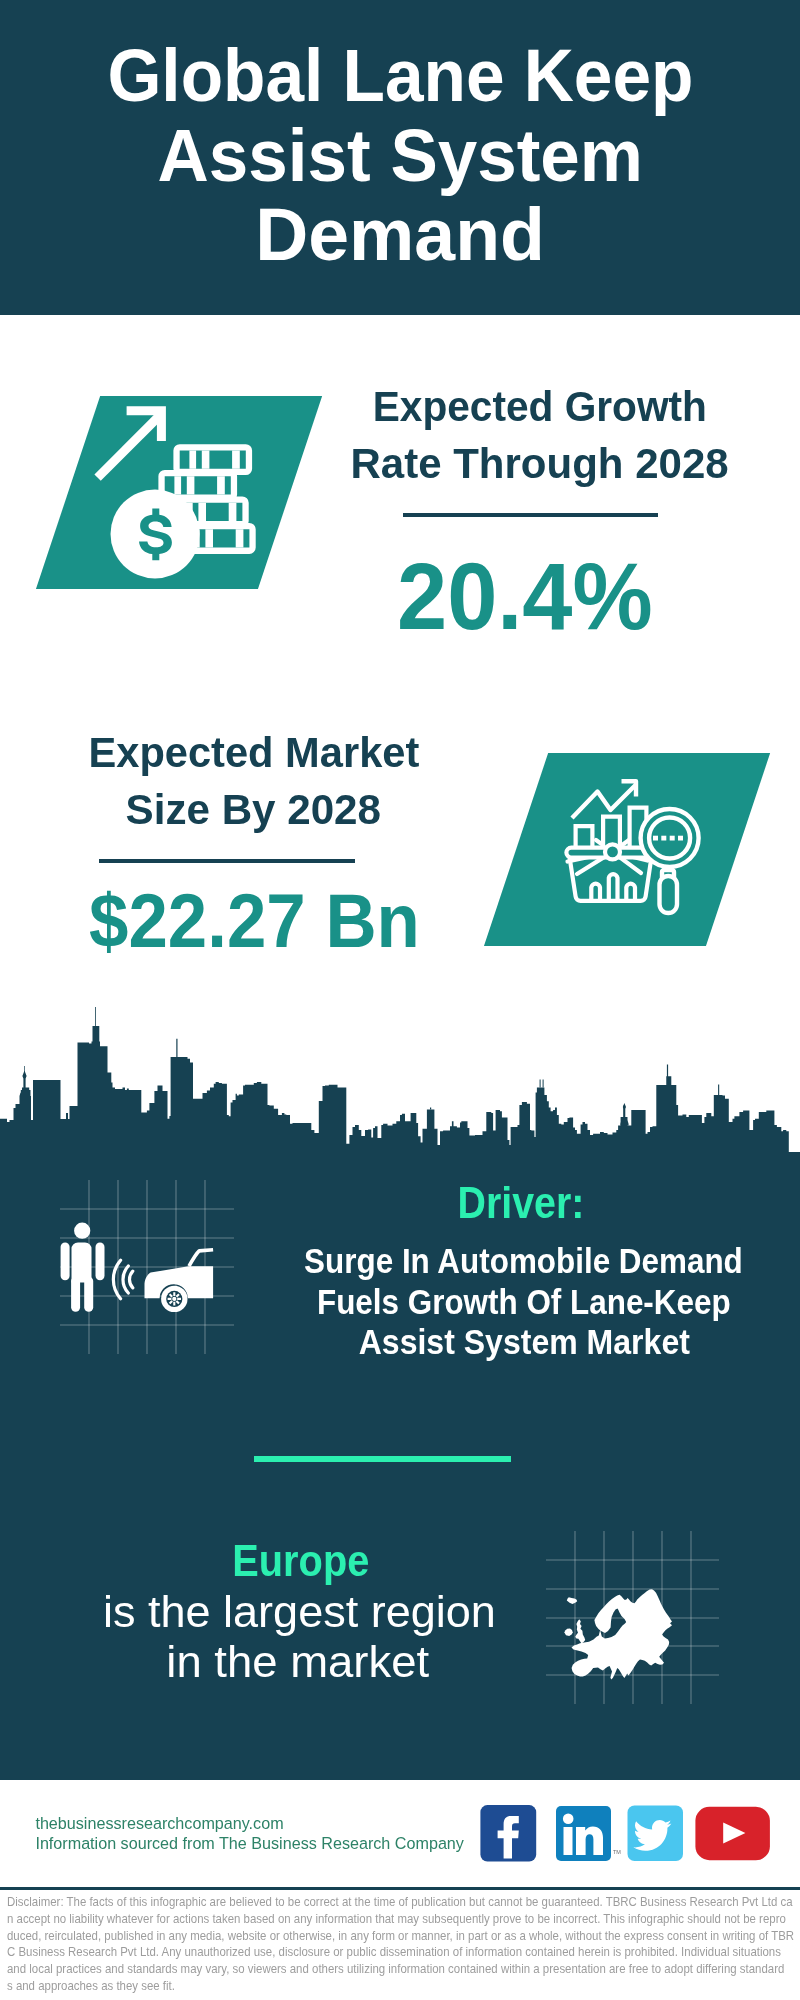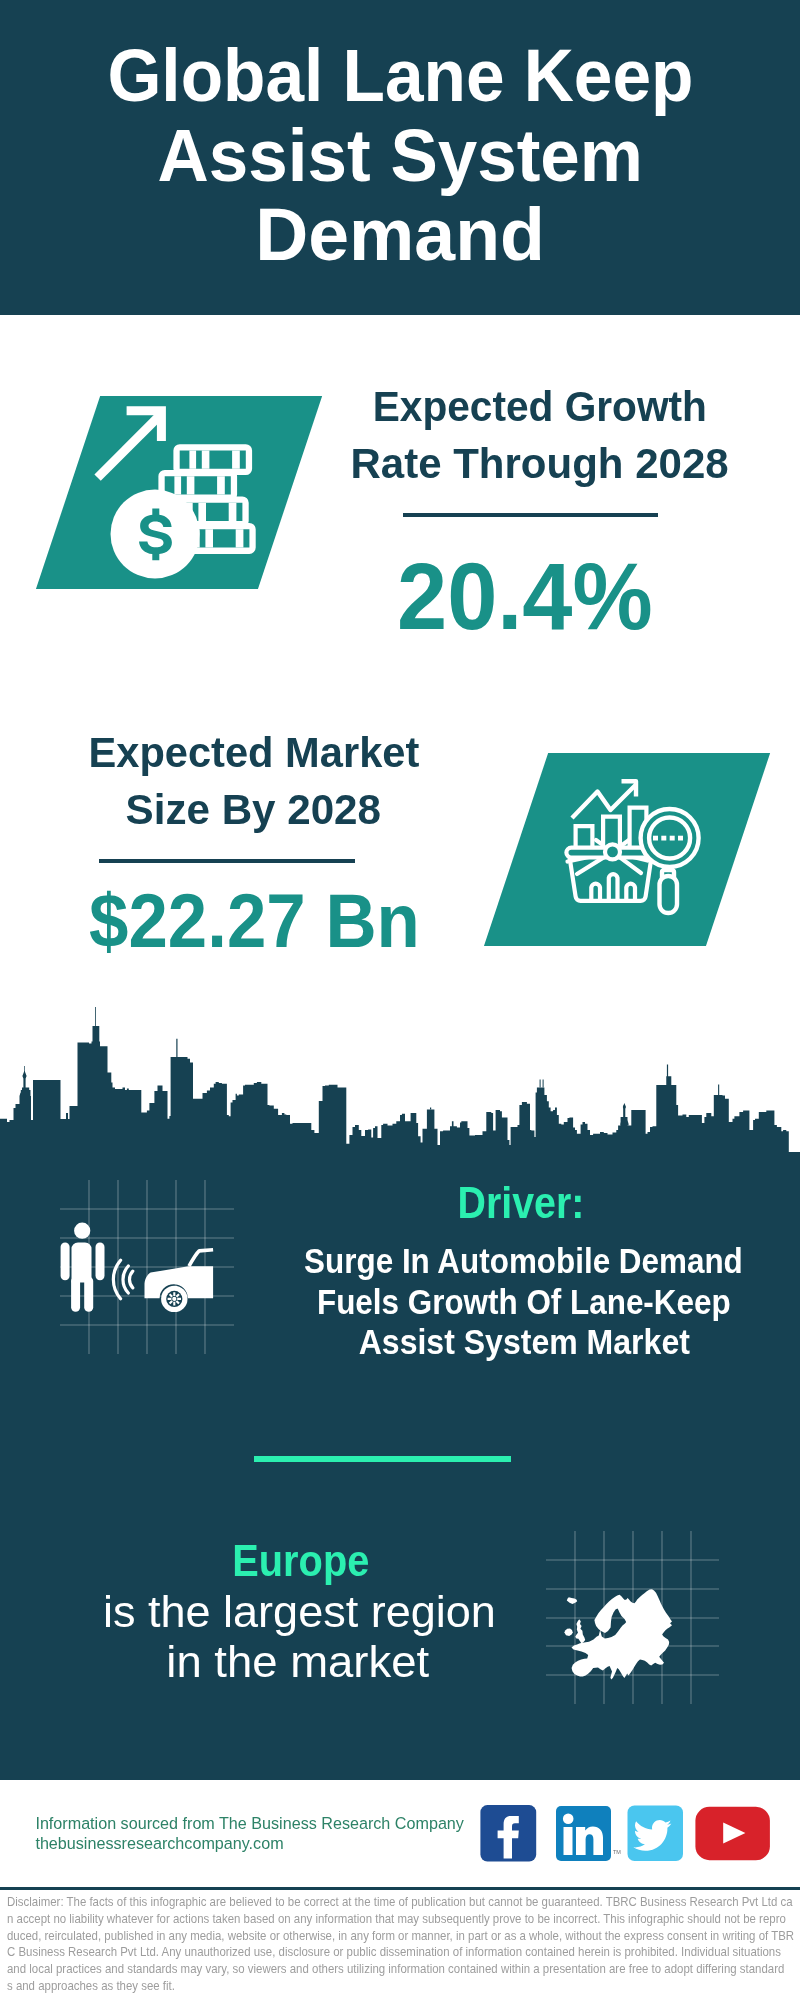--- a/index.html
+++ b/index.html
@@ -166,22 +166,22 @@
     <div><span class="sx" style="transform:scaleX(0.934)">Assist System Market</span></div>
   </div>
   <div class="abs grn-rule" style="left:253.75px;top:1456.2px;width:256.75px;"></div>
   <div class="abs reg-name ctr" style="left:-99.5px;top:1535.7px;"><span class="sx" style="transform:scaleX(0.892)">Europe</span></div>
   <div class="abs reg-sub ctr" style="left:-100.9px;top:1586.8px;">
     <div><span class="sx" style="transform:scaleX(1.021)">is the largest region</span></div>
     <div><span class="sx" style="transform:scaleX(1.031) translateX(-1.7px)">in the market</span></div>
   </div>
 
   <div class="abs src" style="left:35.4px;top:1813.1px;">
+    <div>thebusinessresearchcompany.com</div>
     <div>Information sourced from The Business Research Company</div>
-    <div>thebusinessresearchcompany.com</div>
   </div>
 
   <svg class="abs" style="left:478px;top:1803px;" width="296" height="62" viewBox="0 0 296 62">
     <g>
       <rect x="2.4" y="2.1" width="55.8" height="56.4" rx="7" fill="#1e4c93"></rect>
       <path fill="#ffffff" d="M40.8,13 H32.5 C28,13 25.6,16 25.6,21.5 V27.4 H19.6 V35.2 H25.6 V55.5 H34 V35.2 H40.2 L40.8,27.4 H34 V23.5 C34,21.2 34.8,20.2 37,20.2 H40.8 Z"></path>
     </g>
     <g>
       <rect x="78" y="3" width="55" height="55" rx="5" fill="#0f80bd"></rect>
       <g fill="#ffffff">

